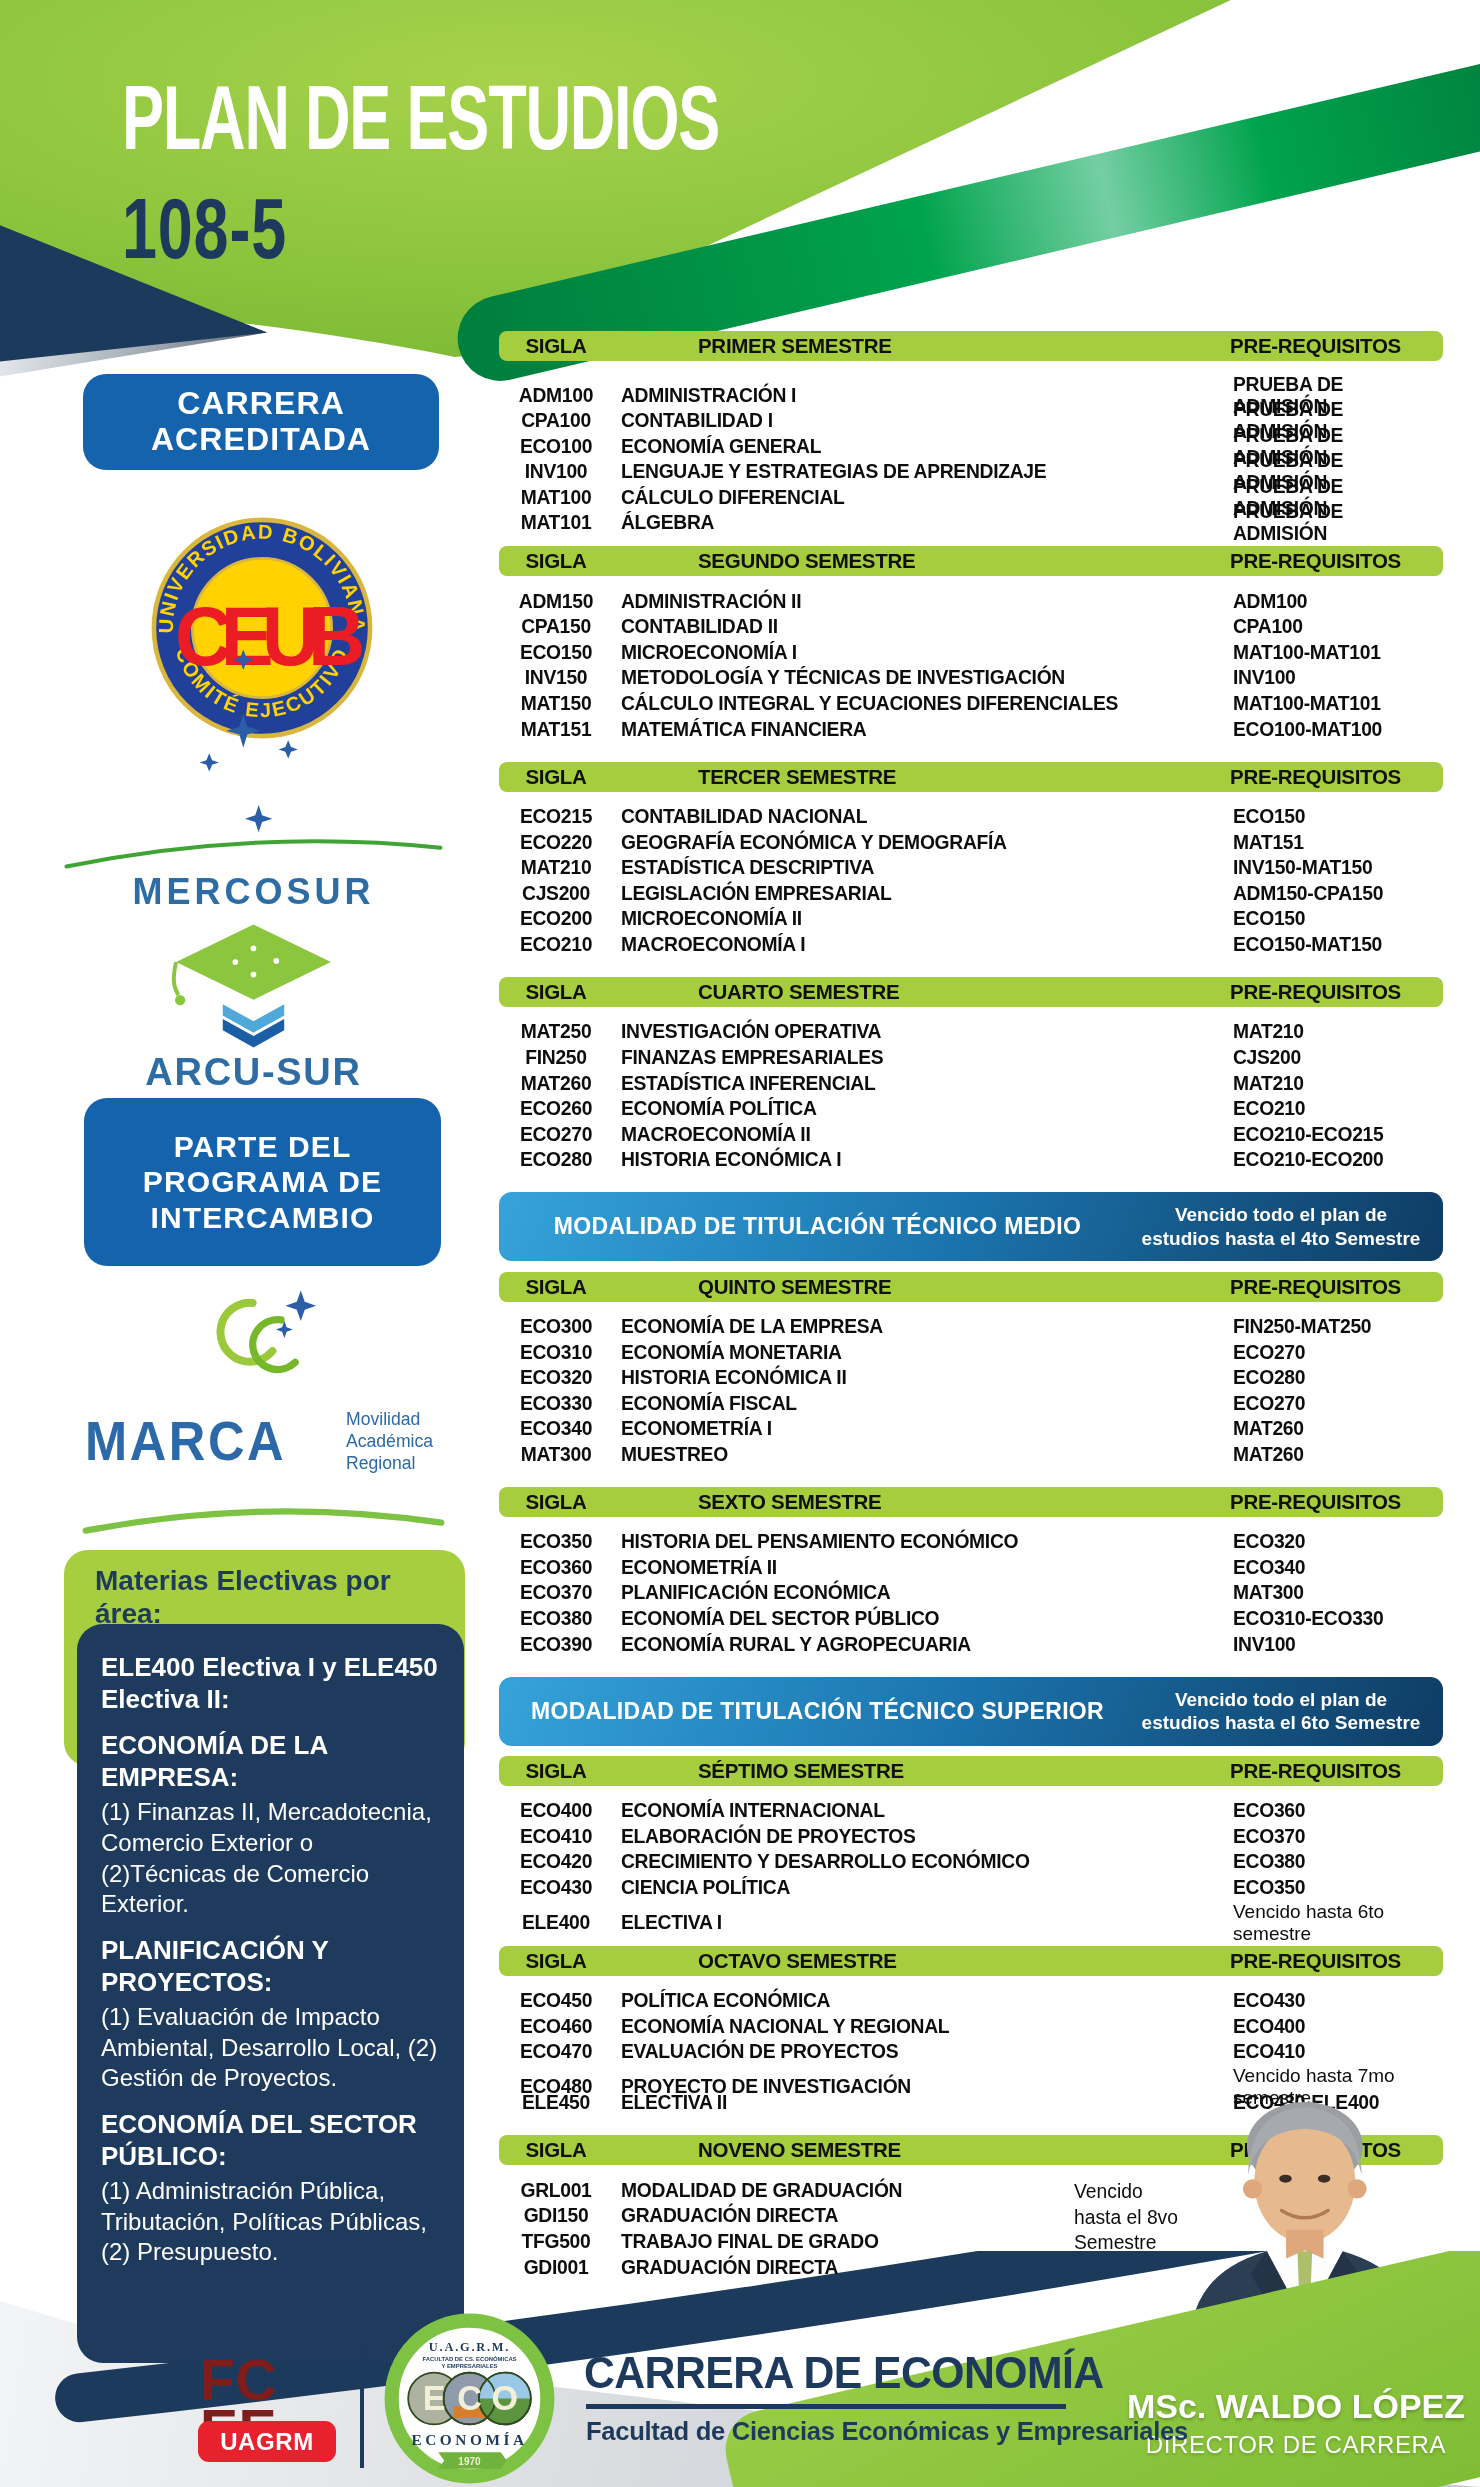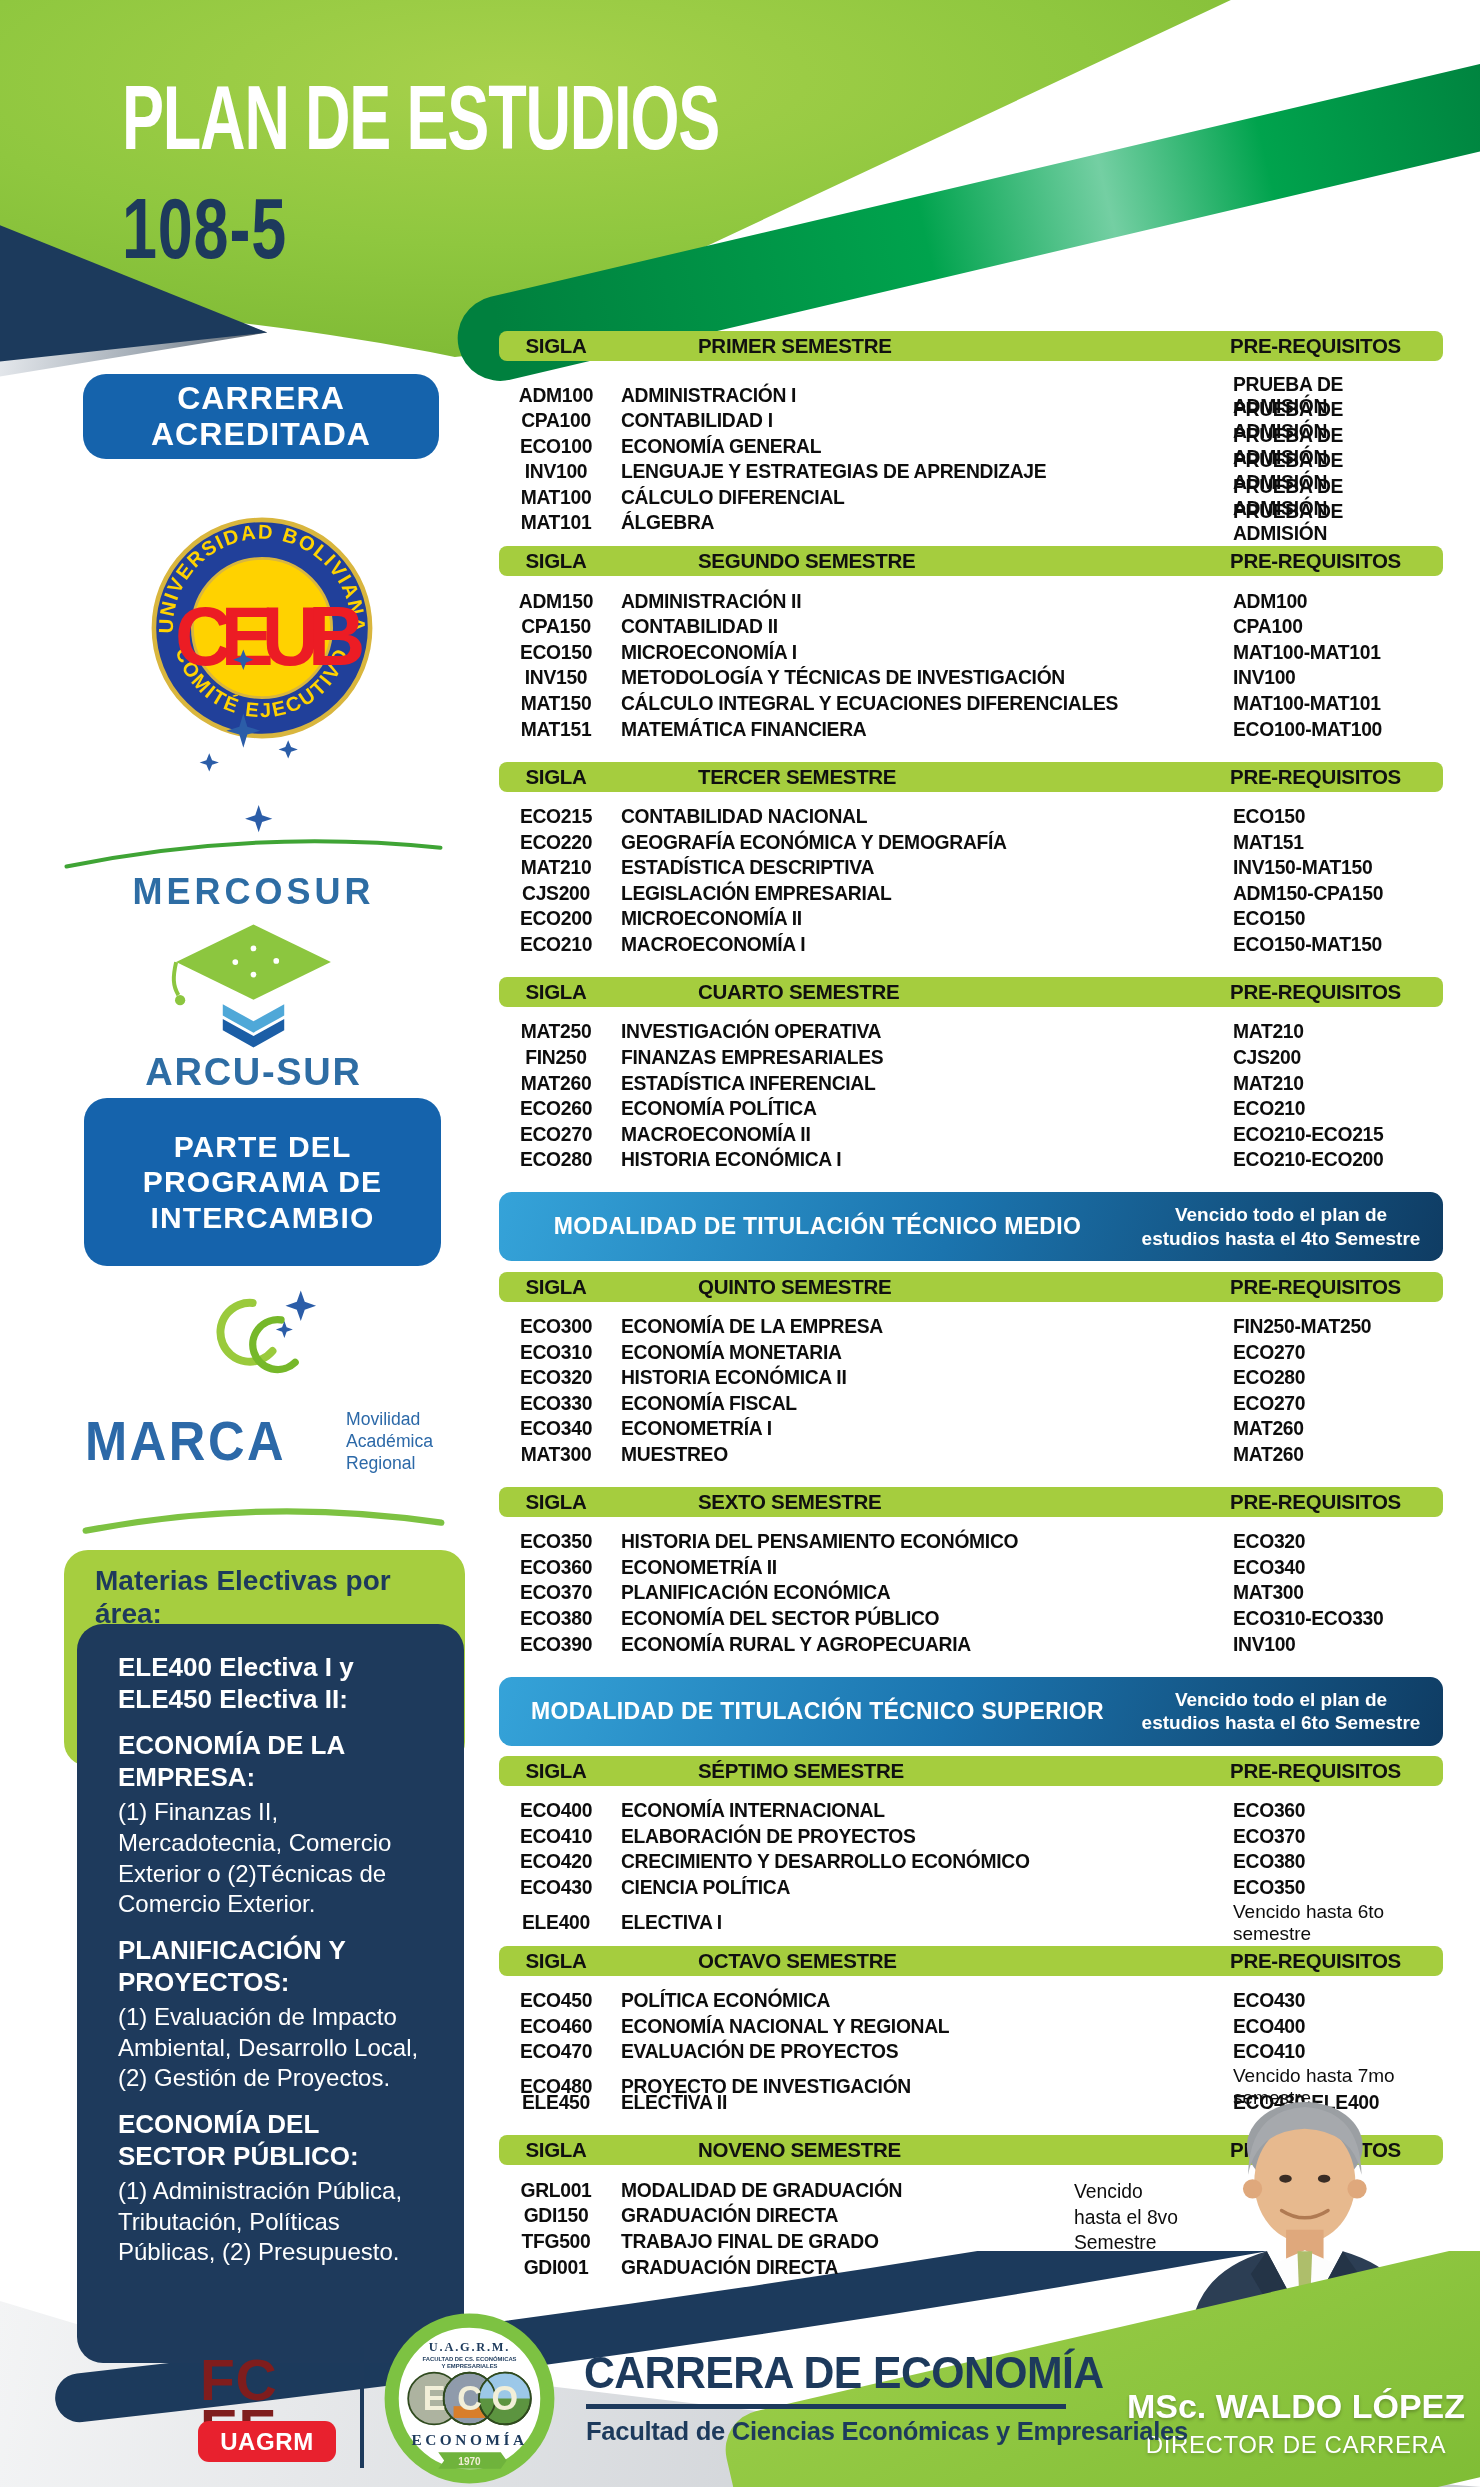--- a/index.html
+++ b/index.html
@@ -12,37 +12,37 @@
   .page-title { font-size:90px; font-weight:900; color:#fff; letter-spacing:-1.7px;
                 transform:scaleX(0.70); transform-origin:left top; white-space:nowrap; }
   .program-code { font-size:85px; font-weight:900; color:#1D3A5C; letter-spacing:1.1px;
                 transform:scaleX(0.74); transform-origin:left top; margin-top:10.2px; }
 
   
   .sidebar { position:absolute; left:0; top:0; width:500px; height:2487px; z-index:5; }
   .blue-box { position:absolute; background:#1563AC; border-radius:23px; color:#fff;
               display:flex; flex-direction:column; justify-content:center; align-items:center;
               text-align:center; font-weight:800; }
-  .accred { left:83px; top:374px; width:356px; height:85px; font-size:32px; letter-spacing:1.1px; line-height:1.12; }
+  .accred { left:83px; top:374px; width:356px; height:96px; font-size:32px; letter-spacing:1.1px; line-height:1.12; }
   .exchange { left:84px; top:1098px; width:357px; height:168px; font-size:30px; letter-spacing:1.1px; line-height:1.18; }
   .svg-abs { position:absolute; }
   .mercosur-label { position:absolute; left:60px; top:871px; width:387px; text-align:center;
                     font-size:36px; font-weight:600; color:#2E6DA4; letter-spacing:4px; }
   .arcusur-label { position:absolute; left:60px; top:1051px; width:387px; text-align:center;
                    font-size:38px; font-weight:600; color:#2E6DA4; letter-spacing:1.7px; }
   .marca-name { position:absolute; left:85px; top:1409px; font-size:55px; font-weight:600;
                 color:#2C69A8; letter-spacing:2.8px; transform:scaleX(0.92); transform-origin:left top; }
   .marca-tagline { position:absolute; left:346px; top:1409px; font-size:17.6px; font-weight:500;
                    color:#2C69A8; line-height:1.25; }
   .electives-heading-box { position:absolute; left:64px; top:1550px; width:401px; height:216px;
                    background:#A6CE3F; border-radius:24px; }
   .electives-heading { position:absolute; left:31px; top:13.6px; width:330px; font-size:28px; font-weight:800;
                    color:#1E3A5C; line-height:1.2; }
   .electives-box { position:absolute; left:77px; top:1624px; width:387px; height:739px;
-                   background:#1E3A5C; border-radius:26px; padding:28px 41px; color:#fff; }
+                   background:#1E3A5C; border-radius:26px; padding:28px 24px; color:#fff; }
   .elective-group { margin-bottom:15px; }
   .elective-title { font-size:26px; font-weight:800; line-height:1.22; }
   .elective-body  { font-size:24px; font-weight:300; line-height:1.28; margin-top:3.4px; }
 
   
   .curriculum { position:absolute; left:499px; top:331px; width:944px; z-index:5; }
   .sem-block { margin-bottom:19.3px; }
   .sem-bar { height:30px; background:#A5CD3E; border-radius:8px; display:grid;
              grid-template-columns:114px 1fr 250px; align-items:center;
              font-size:20.5px; font-weight:800; color:#101010; letter-spacing:-0.3px; }

